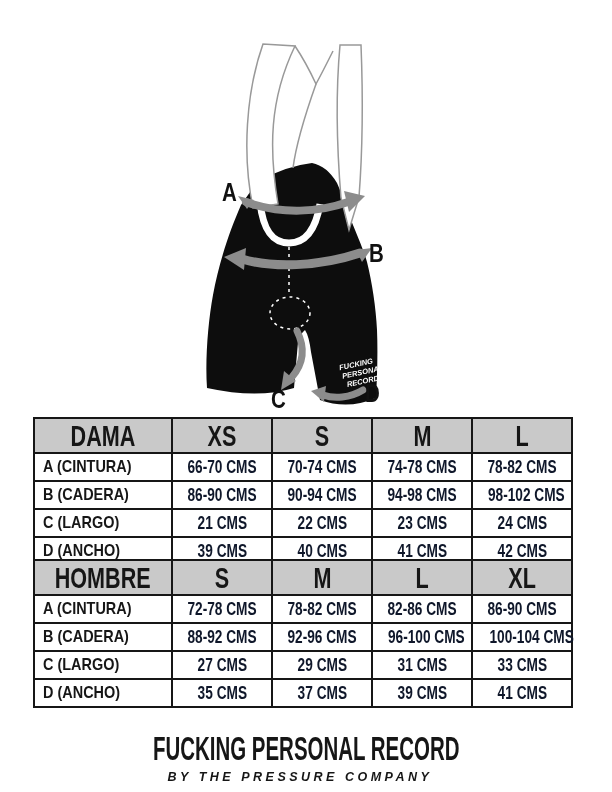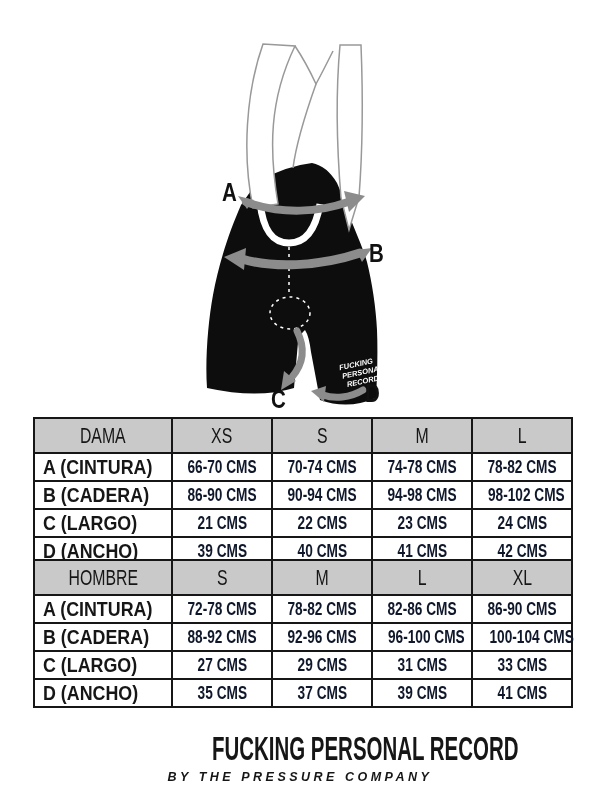--- a/index.html
+++ b/index.html
@@ -7,29 +7,29 @@
         font-family:"Liberation Sans",sans-serif;color:#161616;}
   .cond{display:inline-block;white-space:nowrap;transform-origin:50% 50%;}
   .page-title{position:absolute;top:6px;left:0;width:612px;text-align:center;
               font-weight:bold;font-size:35px;line-height:36px;}
   .page-title .cond{transform:scaleX(0.60);}
   .illu{position:absolute;top:38px;left:0;width:612px;height:378px;}
   .size-table{position:absolute;left:33px;width:540px;border-collapse:collapse;table-layout:fixed;}
   .size-table.t1{top:417px;}
   .size-table.t2{top:559px;}
   .size-table th,.size-table td{border:2px solid #161616;padding:0;text-align:center;vertical-align:middle;}
-  .size-table th{background:#c9c9c9;height:33px;font-weight:normal;font-size:22px;line-height:33px;}
+  .size-table th{background:#c9c9c9;height:33px;font-weight:bold;font-size:30px;line-height:33px;}
   .size-table th .cond{transform:scaleX(0.72);}
   .size-table td{height:26px;background:#fff;}
-  .rowlabel{text-align:left !important;padding-left:8px !important;font-weight:bold;font-size:21px;margin-left:28px;}
+  .rowlabel{text-align:left !important;padding-left:8px !important;font-weight:bold;font-size:17px;margin-left:28px;}
   .rowlabel .cond{transform:scaleX(0.85);transform-origin:0 50%;}
   .val{font-weight:bold;font-size:19px;color:#0f172a;}
   .val .cond{transform:scaleX(0.72);}
   col.c0{width:138px;}
-  .footer-main{position:absolute;top:732px;left:0;width:612px;text-align:right;
+  .footer-main{position:absolute;top:732px;left:0;width:612px;text-align:center;
                font-weight:bold;font-size:33px;line-height:34px;}
   .footer-main .cond{transform:scaleX(0.62);}
   .footer-sub{position:absolute;top:770px;left:0;width:600px;text-align:center;
               font-weight:bold;font-style:italic;font-size:12.5px;letter-spacing:3.5px;}
 </style>
 </head>
 <body>
 
 <div class="page">
 

